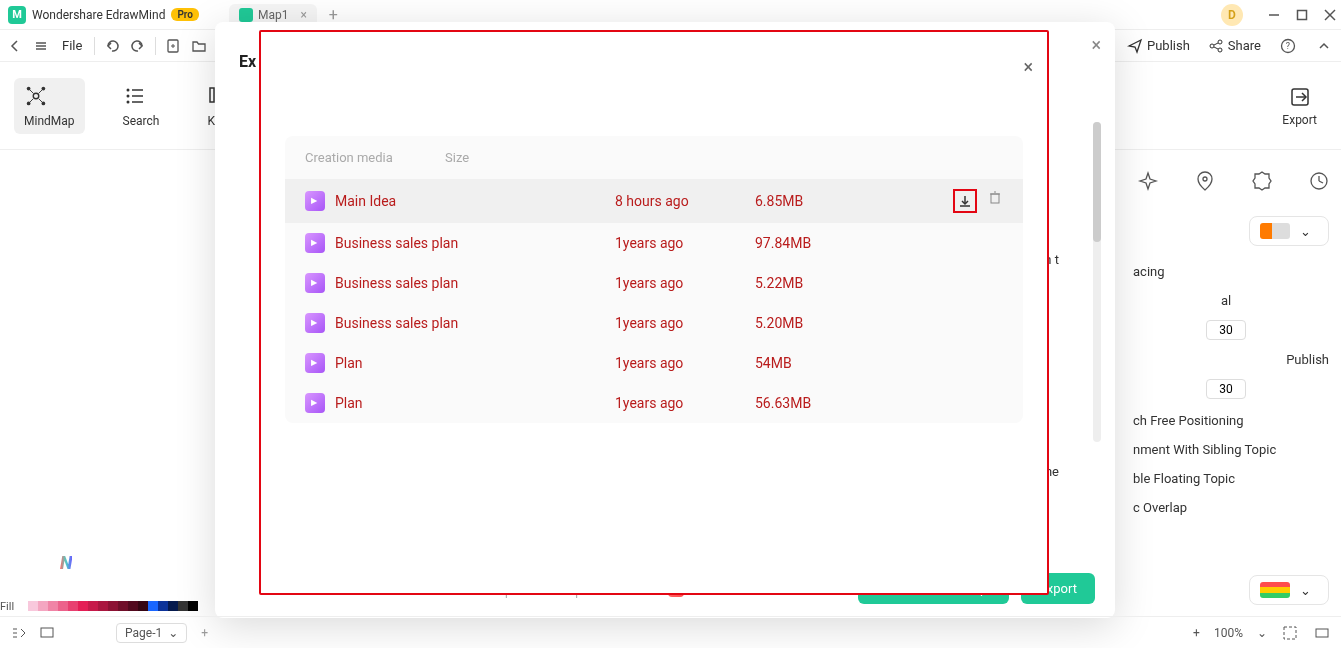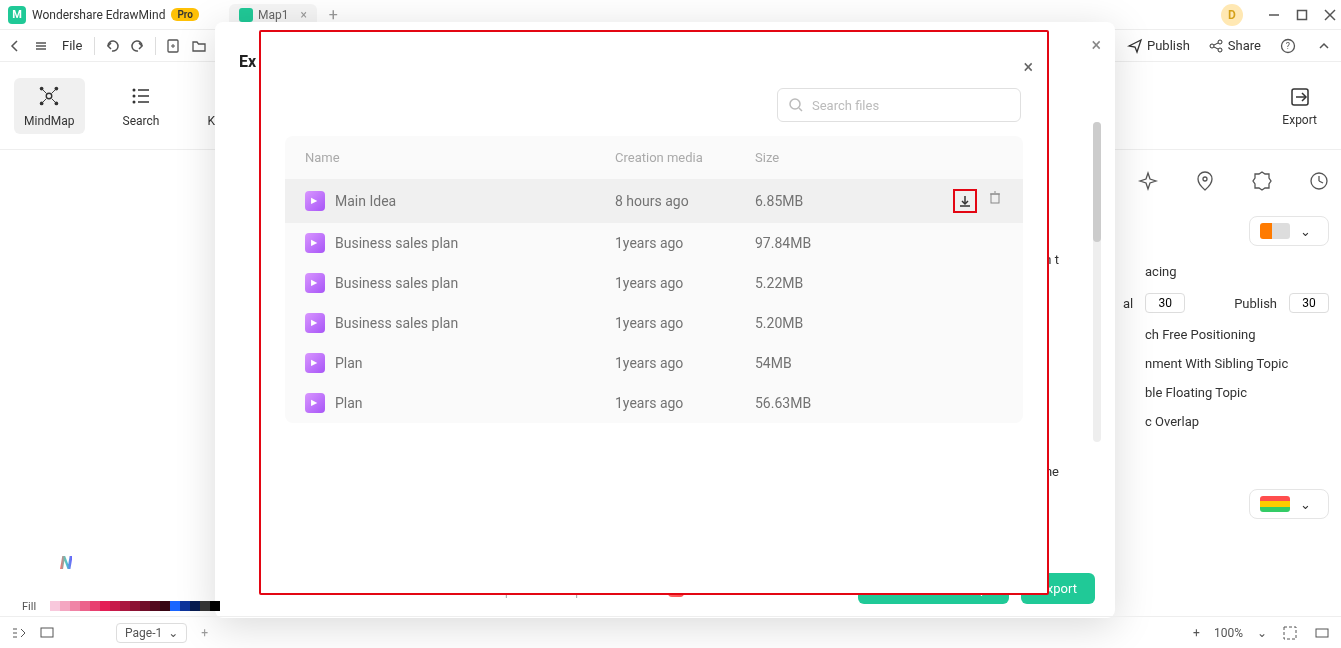--- a/index.html
+++ b/index.html
@@ -21,43 +21,43 @@
     
     .toolbar { height: 32px; display: flex; align-items: center; padding: 0 6px; border-bottom: 1px solid #eee; gap: 8px; position: relative; }
     .tb-icon { width: 18px; height: 18px; display: flex; align-items: center; justify-content: center; color: #555; cursor: pointer; }
     .tb-sep { width: 1px; height: 18px; background: #ddd; }
     .file-text { font-size: 13px; color: #333; cursor: pointer; padding: 0 4px; }
     .toolbar-right { position: absolute; right: 8px; display: flex; align-items: center; gap: 18px; font-size: 13px; color: #333; }
     .tb-r-item { display: flex; align-items: center; gap: 4px; cursor: pointer; }
     
     
     .ribbon { height: 88px; display: flex; align-items: center; padding: 6px 14px; border-bottom: 1px solid #eee; gap: 28px; position: relative; }
-    .ribbon-item { display: flex; flex-direction: column; align-items: center; gap: 6px; cursor: pointer; padding: 6px 10px; }
+    .ribbon-item { display: flex; flex-direction: column; align-items: flex-start; gap: 6px; cursor: pointer; padding: 6px 10px; }
     .ribbon-item.active { background: #f0f0f0; border-radius: 6px; }
     .ribbon-icon { width: 24px; height: 24px; display: flex; align-items: center; justify-content: center; color: #333; }
     .ribbon-label { font-size: 12px; color: #333; }
     .ribbon-export { position: absolute; right: 24px; display: flex; flex-direction: column; align-items: center; gap: 4px; cursor: pointer; }
     
     
     .right-panel { position: absolute; right: 0; top: 150px; width: 230px; height: 440px; padding: 12px; background: #fff; font-size: 13px; color: #333; }
     .rp-icons { display: flex; gap: 35px; margin: 8px 0 24px 14px; }
     .rp-icon { width: 22px; height: 22px; color: #555; cursor: pointer; }
     .rp-swatch-box { display: flex; align-items: center; gap: 10px; background: #fff; border: 1px solid #e5e5e5; border-radius: 8px; padding: 6px 10px; width: 80px; margin-left: auto; margin-bottom: 18px; }
     .rp-swatch { width: 30px; height: 16px; border-radius: 3px; }
-    .rp-row { margin: 10px 0; display: flex; align-items: center; gap: 12px; }
+    .rp-row { margin: 10px 0; display: flex; align-items: center; gap: 12px; flex-direction: column; }
     .rp-num { width: 40px; padding: 2px 6px; border: 1px solid #ddd; border-radius: 4px; text-align: center; font-size: 12px; }
-    .rp-chk-row { margin: 14px 16px; padding-left: 6px; }
+    .rp-chk-row { margin: 14px 4px; padding-left: 6px; }
     
     
     .left-strip { position: absolute; left: 236px; top: 82px; width: 30px; display: flex; flex-direction: column; gap: 14px; align-items: center; }
     .ls-icon { width: 20px; height: 20px; border-radius: 4px; }
     
     
     .bottom-bar { position: absolute; bottom: 0; left: 0; right: 0; height: 32px; border-top: 1px solid #eee; display: flex; align-items: center; padding: 0 10px; font-size: 12px; color: #555; }
-    .color-strip { position: absolute; bottom: 32px; left: 0; height: 20px; display: flex; align-items: center; padding-left: 22px; gap: 0; }
+    .color-strip { position: absolute; bottom: 32px; left: 0; height: 20px; display: flex; align-items: center; padding-left: 0; gap: 0; }
     .cs-swatch { width: 10px; height: 10px; }
     .page-dd { display: flex; align-items: center; gap: 6px; margin-left: 60px; border: 1px solid #ddd; border-radius: 4px; padding: 2px 8px; }
     .bottom-right { position: absolute; right: 10px; display: flex; align-items: center; gap: 14px; }
     
     
     .outer-modal { position: absolute; left: 215px; top: 22px; width: 900px; height: 596px; background: #fff; border-radius: 8px; box-shadow: 0 8px 40px rgba(0,0,0,0.15); }
     .outer-close { position: absolute; right: 14px; top: 12px; color: #888; cursor: pointer; font-size: 18px; }
     .outer-title { position: absolute; left: 24px; top: 30px; font-size: 16px; font-weight: 700; color: #222; }
     .outer-bottom { position: absolute; bottom: 14px; left: 0; right: 0; display: flex; align-items: center; justify-content: flex-end; padding: 0 20px; gap: 12px; }
     .pill-link { display: flex; align-items: center; gap: 6px; color: #333; font-size: 13px; }
@@ -72,21 +72,21 @@
     .search-box input { border: none; outline: none; font-size: 13px; flex: 1; color: #333; }
     .search-box input::placeholder { color: #bbb; }
     .search-icon { color: #bbb; }
     
     .table { position: absolute; left: 24px; right: 24px; top: 104px; background: #fafafa; border-radius: 8px; overflow: hidden; }
     .table-head { display: flex; padding: 14px 20px; color: #aaa; font-size: 13px; }
     .col-name { flex: 0 0 310px; }
     .col-time { flex: 0 0 140px; }
     .col-size { flex: 0 0 140px; }
     .col-act { flex: 1; display: flex; justify-content: flex-end; gap: 10px; }
-    .table-row { display: flex; align-items: center; padding: 10px 20px; font-size: 14px; color: #737373; }
+    .table-row { display: flex; align-items: center; padding: 10px 20px; font-size: 14px; color: #b91c1c; }
     .table-row.hover { background: #f0f0f0; }
     .file-ico { width: 20px; height: 20px; border-radius: 4px; background: linear-gradient(135deg,#d896ff,#a855f7); margin-right: 10px; position: relative; }
     .file-ico::after { content: '▶'; position: absolute; font-size: 8px; color: #fff; left: 6px; top: 5px; }
     .dl-icon { width: 24px; height: 24px; border: 2px solid #e30613; display: flex; align-items: center; justify-content: center; cursor: pointer; }
     .trash-icon { width: 16px; height: 16px; color: #888; cursor: pointer; display: flex; align-items: center; justify-content: center; }
     
     svg { display: block; }
     .logo-n { position: absolute; left: 60px; top: 552px; font-weight: 900; font-style: italic; font-size: 18px; background: linear-gradient(90deg,#ff6b6b,#4ecdc4,#6b5cff); -webkit-background-clip: text; color: transparent; }
   </style>
 </head>
@@ -324,33 +324,23 @@
     <button class="btn-green">Generate new script</button>
     <button class="btn-green">Export</button>
   </div>
   <div style="position:absolute;right:14px;top:100px;width:8px;height:320px;background:#eee;border-radius:4px">
     <div style="width:8px;height:120px;background:#ccc;border-radius:4px"></div>
   </div>
 </div>
 
 <div class="inner-modal">
   <div class="inner-close">×</div>
-  <div class="search-box">
-    <span class="search-icon">
-        <svg width="16" height="16" viewBox="0 0 16 16">
-          <circle cx="7" cy="7" r="5" fill="none" stroke="currentColor" stroke-width="1.5"></circle>
-          <line x1="11" y1="11" x2="14" y2="14" stroke="currentColor" stroke-width="1.5"></line>
-        </svg>
-      </span>
-    <input placeholder="Search files" style="">
-  </div>
 
   <div class="table">
     <div class="table-head">
-      <div class="col-name">Name</div>
       <div class="col-time">Creation media</div>
       <div class="col-size">Size</div>
       <div class="col-act"></div>
     </div>
     <div id="file-rows">
         <div class="table-row hover">
           <div class="col-name" style="display:flex;align-items:center">
             <div class="file-ico"></div>
             <span>Main Idea</span>
           </div>

